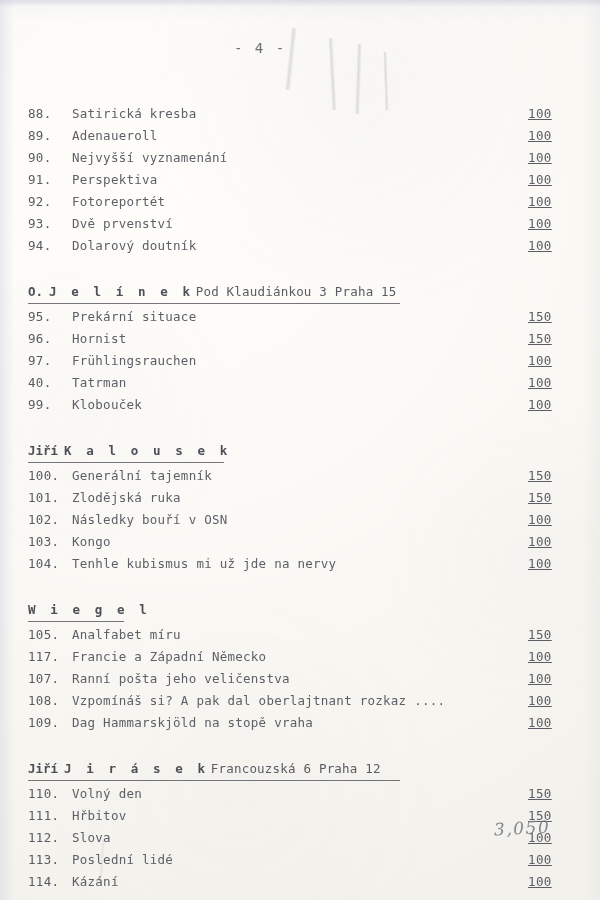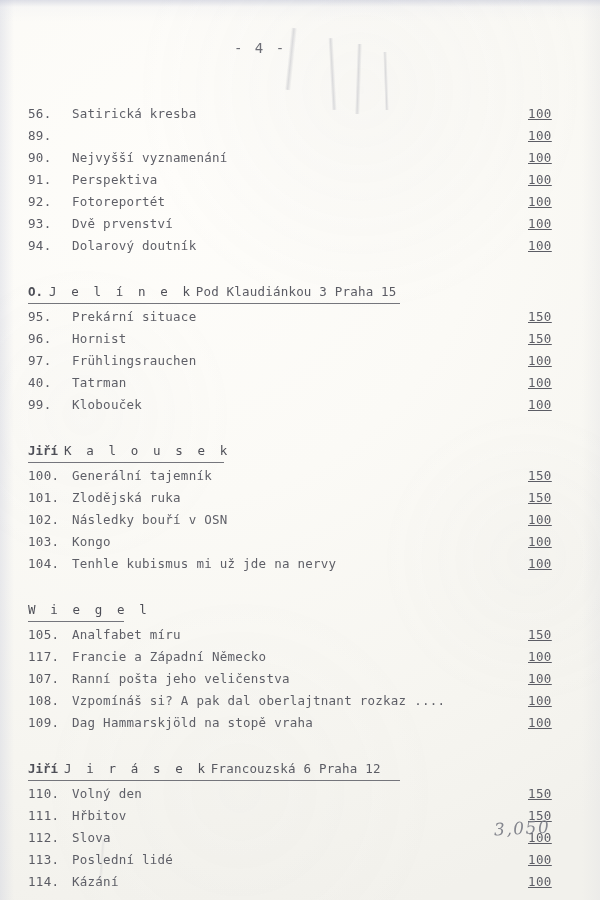--- a/index.html
+++ b/index.html
@@ -84,21 +84,21 @@
     position: relative;
     display: block;
     margin: 0;
     padding: 0 0 3px 0;
     white-space: nowrap;
     font-size: 12.5px;
     color: #55565e;
   }
   .section-head .name {
     letter-spacing: 3.6px;
-    font-weight: 400;
+    font-weight: 700;
     color: #4e4f57;
   }
   .section-head .given {
     letter-spacing: 0px;
     font-weight: 700;
     margin-right: 6px;
     color: #4e4f57;
   }
   .section-head .addr {
     letter-spacing: 0.2px;
@@ -176,26 +176,27 @@
   <div class="crease c4"></div>
   <div class="crease c5"></div>
 
   <div class="sheet-body">
 
     <div class="page-number">- 4 -</div>
 
     <div class="doc" id="doc-root">
         <div class="items">
           <div class="item">
-            <span class="num">56.</span>
+            <span class="num">88.</span>
             <span class="title">Satirická kresba</span>
             <span class="price price-col">100</span>
           </div>
           <div class="item">
             <span class="num">89.</span>
+            <span class="title">Adenaueroll</span>
             <span class="price price-col">100</span>
           </div>
           <div class="item">
             <span class="num">90.</span>
             <span class="title">Nejvyšší vyznamenání</span>
             <span class="price price-col">100</span>
           </div>
           <div class="item">
             <span class="num">91.</span>
             <span class="title">Perspektiva</span>

